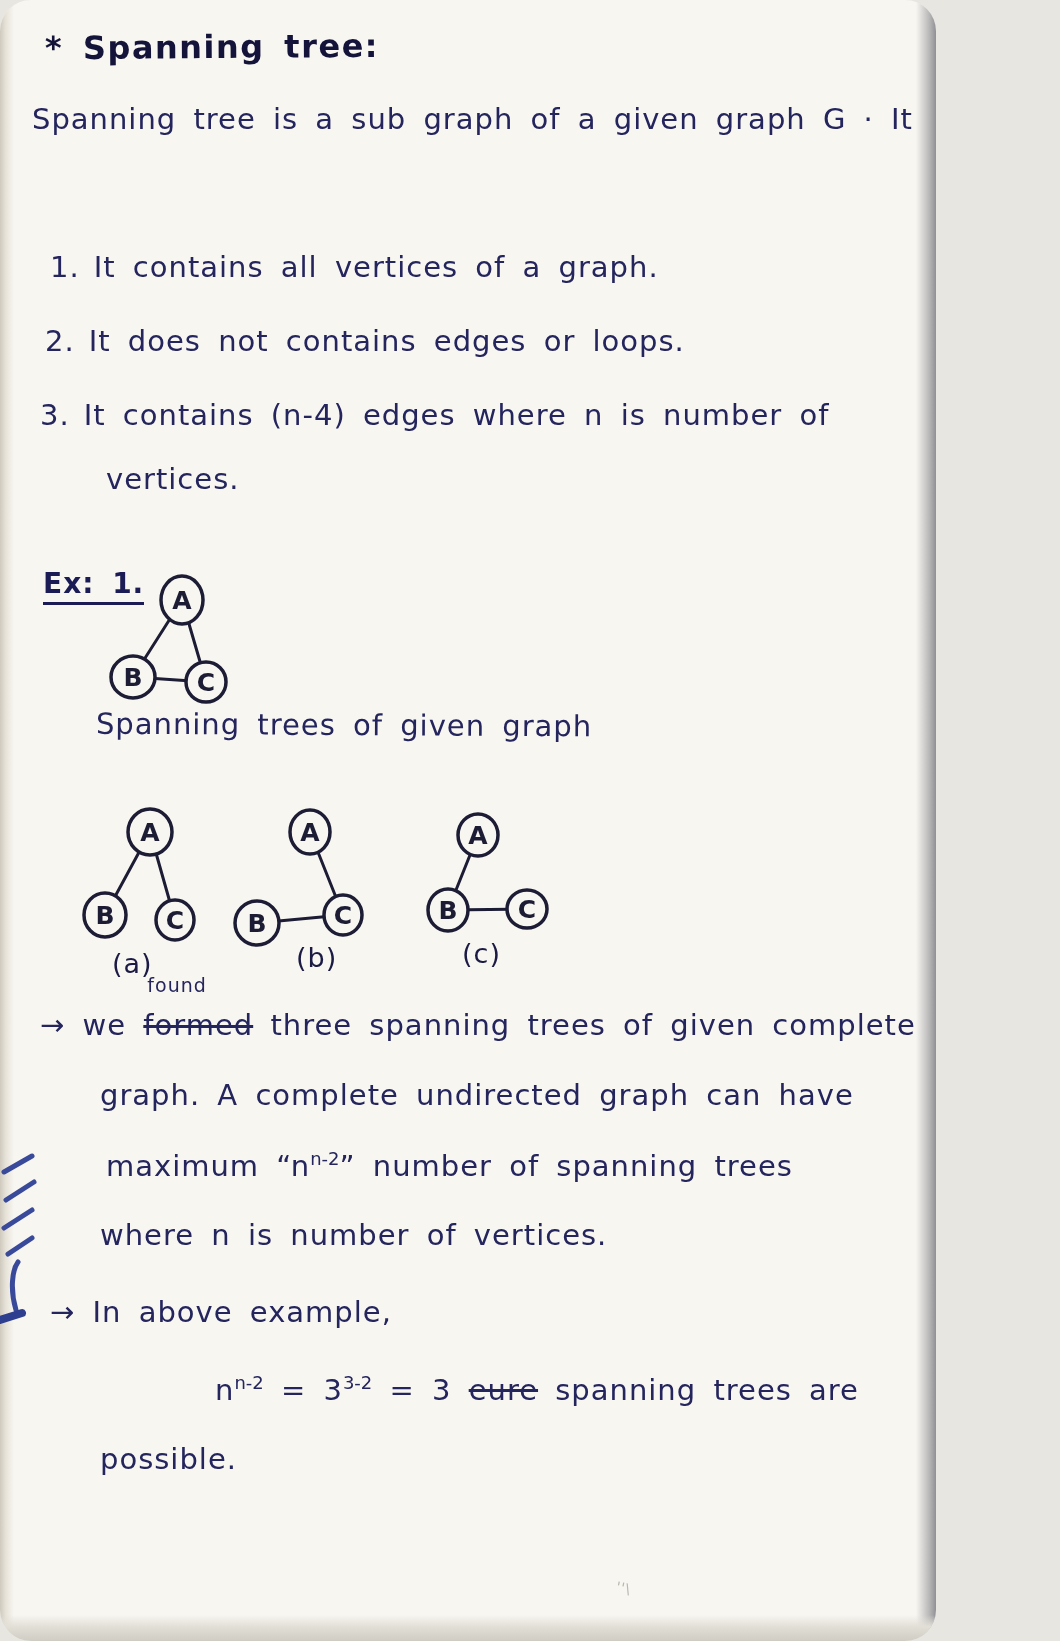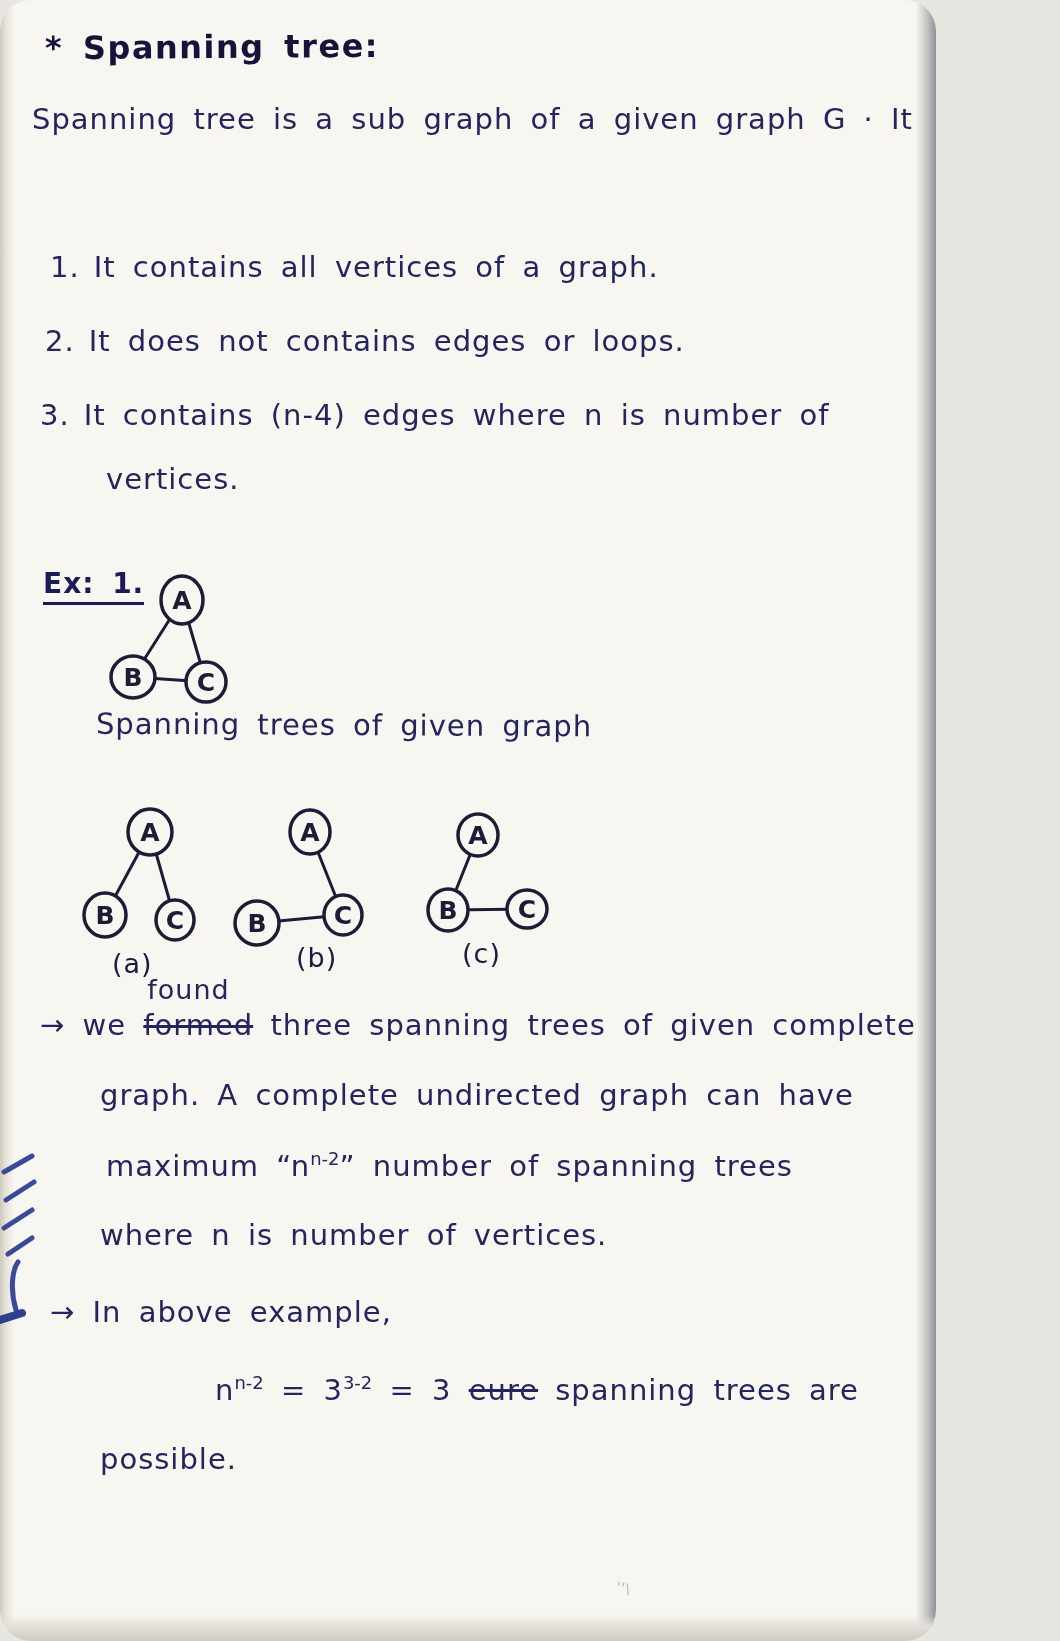--- a/index.html
+++ b/index.html
@@ -40,21 +40,21 @@
   }
   .num{display:inline-block;margin-right:14px;}
   .ex-label{
     font-size:28px;color:#1b1b55;font-weight:bold;
     border-bottom:3px solid #1b1b55;padding-bottom:2px;
   }
   .struck{text-decoration:line-through;text-decoration-thickness:3px;text-align:center;}
   .corr-wrap{position:relative;display:inline-block;}
   .corr-above{
     position:absolute;left:4px;top:-34px;
-    font-size:27px;color:#25255e;white-space:nowrap;
+    font-size:19px;color:#25255e;white-space:nowrap;
   }
   sup{font-size:0.62em;letter-spacing:0;}
   .tree-label{font-size:27px;color:#1a1a45;}
   svg{position:absolute;overflow:visible;}
   .gline{stroke:#1c1c35;stroke-width:3;fill:none;stroke-linecap:round;}
   .gnode{fill:#f8f6f1;stroke:#1c1c35;stroke-width:3.5;}
   .gtext{
     font-family:"DejaVu Sans", sans-serif;
     font-size:25px;fill:#1c1c35;font-weight:bold;
     text-anchor:middle;dominant-baseline:middle;

